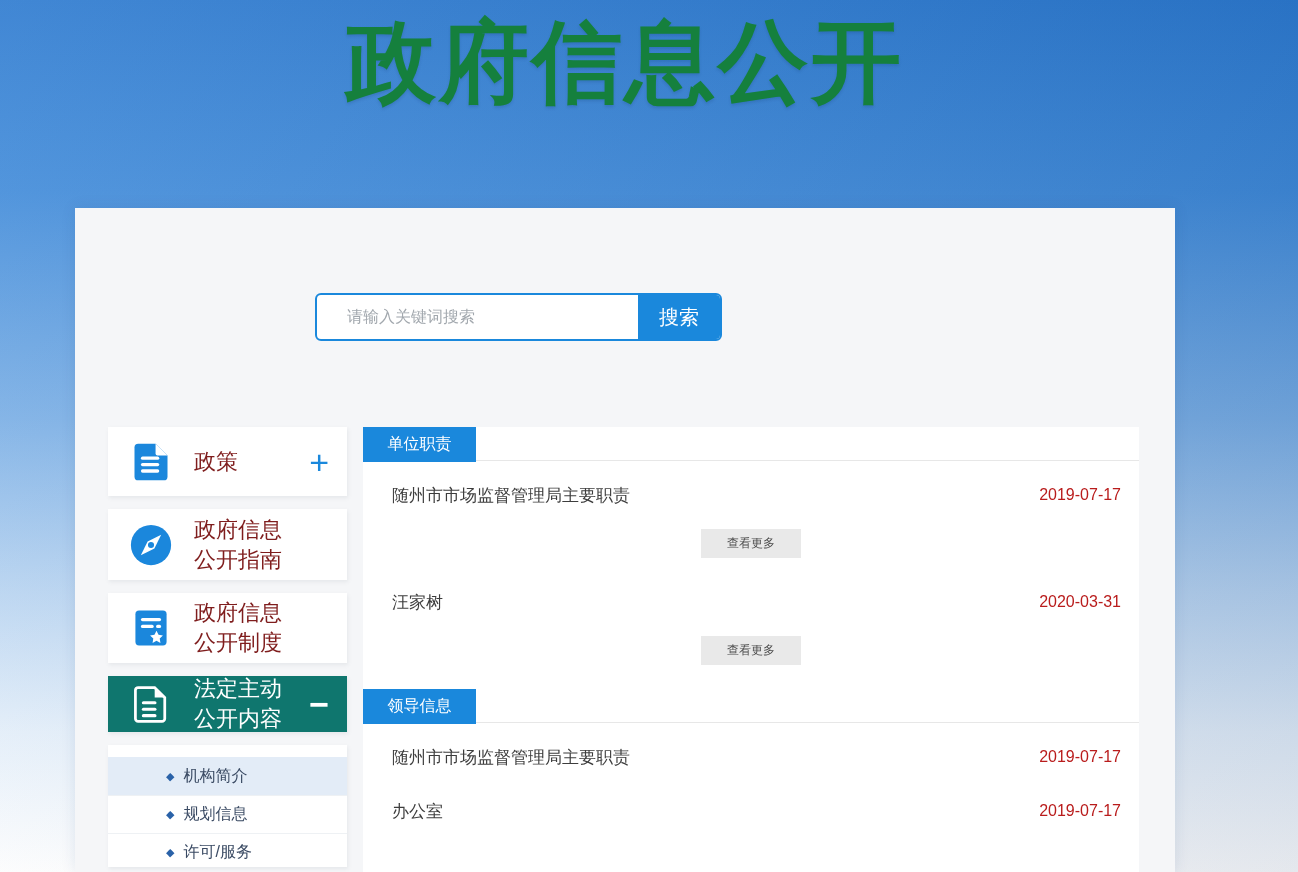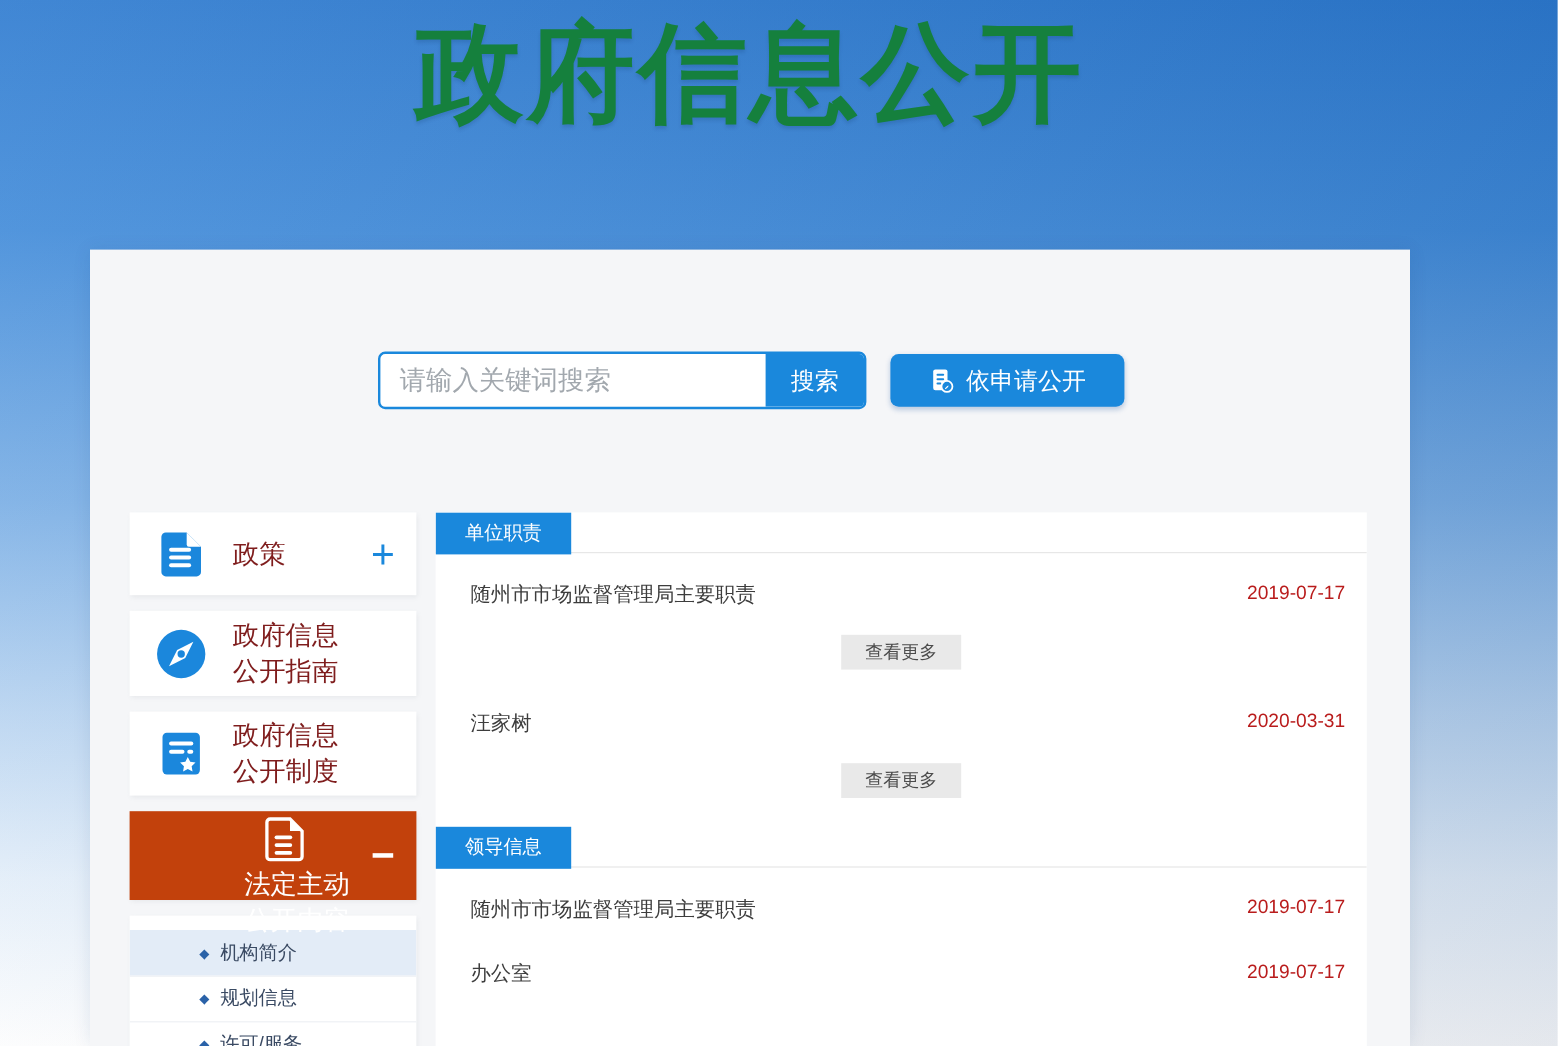--- a/index.html
+++ b/index.html
@@ -25,21 +25,21 @@
     background:#f5f6f8; box-shadow:0 0 14px rgba(20,60,120,0.10);
   }
 
   
   .search-box{
     position:absolute; left:240px; top:85px; width:407px; height:48px;
     background:#ffffff; border:2px solid #1a88dc; border-radius:6px;
     display:flex; overflow:hidden;
   }
   .search-input{
-    flex:1; border:none; outline:none; padding:0 16px; font-size:22px;
+    flex:1; border:none; outline:none; padding:0 30px; font-size:16px;
     color:#444; font-family:Liberation Serif, serif; background:transparent;
   }
   .search-input::placeholder{ color:#a2a8ae; }
   .search-btn{
     width:82px; height:100%; background:#1a88dc; color:#fff; border:none;
     font-size:20px; font-family:inherit; cursor:pointer;
   }
   .apply-btn{
     position:absolute; left:667px; top:87px; width:195px; height:44px;
     background:#1a88dc; color:#fff; border:none; border-radius:7px;
@@ -54,21 +54,21 @@
     position:relative; background:#ffffff; display:flex; align-items:center;
     padding-left:20px; margin-bottom:13px; cursor:pointer;
     box-shadow:1px 2px 4px rgba(120,130,140,0.12);
   }
   .side-item .lbl{ margin-left:20px; font-size:22px; color:#7f1d1d; line-height:1.35; }
   .side-item .toggle{
     position:absolute; right:18px; top:50%; transform:translateY(-50%);
     font-size:34px; font-weight:300; color:#1a88dc; line-height:1;
   }
   .si-1{ height:69px; } .si-2{ height:71px; } .si-3{ height:70px; }
-  .si-4{ height:74px; background:#c2410c;flex-direction:column; }
+  .si-4{ height:56px; background:#0f766e; }
   .si-4 .lbl{ color:#ffffff; }
   .si-4 .toggle{ color:#ffffff; font-weight:700; }
   .icon-box{ width:46px; height:46px; flex:0 0 46px; display:flex; align-items:center; justify-content:center; }
 
   .subpanel{ background:#ffffff; height:122px; overflow:hidden; padding-top:12px;
     box-shadow:1px 2px 4px rgba(120,130,140,0.12); }
   .sub-row{
     height:38px; display:flex; align-items:center; padding-left:58px;
     font-size:16px; color:#3a4a63; cursor:pointer;
   }
@@ -87,48 +87,35 @@
   }
   .list-row{
     height:40px; margin-top:14px; display:flex; align-items:center;
     justify-content:space-between; padding:0 18px 0 8px; cursor:pointer;
   }
   .list-title{ font-size:17px; color:#3d3d3d;margin-left:21px; }
   .list-date{ font-size:16px; color:#b91c1c; }
   .more-row{ display:flex; justify-content:center; margin-top:14px; }
   .more-btn{
     width:100px; height:29px; background:#e9e9e9; border:none; color:#4c4c4c;
-    font-size:15px; font-family:inherit; cursor:pointer;
+    font-size:12px; font-family:inherit; cursor:pointer;
   }
 </style>
 </head>
 <body>
 
 <h1 class="hero-title">政府信息公开</h1>
 
 <div class="card">
 
   <div class="search-box">
     <input class="search-input" type="text" placeholder="请输入关键词搜索" style="">
     <button class="search-btn">搜索</button>
   </div>
 
-  <button class="apply-btn">
-    <span class="icon-sm" style="display:flex;">
-      <svg width="22" height="22" viewBox="0 0 24 24">
-        <rect x="4" y="2" width="13" height="19" rx="2" fill="#ffffff"></rect>
-        <rect x="7" y="6" width="7" height="1.8" rx="0.9" fill="#1a88dc"></rect>
-        <rect x="7" y="10" width="7" height="1.8" rx="0.9" fill="#1a88dc"></rect>
-        <rect x="7" y="14" width="4.5" height="1.8" rx="0.9" fill="#1a88dc"></rect>
-        <circle cx="16.5" cy="17.5" r="5" fill="#1a88dc" stroke="#ffffff" stroke-width="1.6"></circle>
-        <path d="M14.6 19.4 l2.2-2.2 1.2-0.5 -0.5 1.2 -2.2 2.2 z" fill="#ffffff"></path>
-      </svg>
-    </span>
-    <span>依申请公开</span>
-  </button>
 
   <nav class="sidebar">
 
     <div class="side-item si-1">
       <span class="icon-box">
         <svg width="44" height="44" viewBox="0 0 48 48">
           <path d="M10 4 h19 l13 13 v23 a4 4 0 0 1-4 4 H10 a4 4 0 0 1-4-4 V8 a4 4 0 0 1 4-4 z" fill="#1b87dc"></path>
           <path d="M29 4 l13 13 h-11 a2 2 0 0 1-2-2 z" fill="#ffffff"></path>
           <rect x="13" y="18" width="20" height="3.6" rx="1.8" fill="#ffffff"></rect>
           <rect x="13" y="25" width="20" height="3.6" rx="1.8" fill="#ffffff"></rect>

